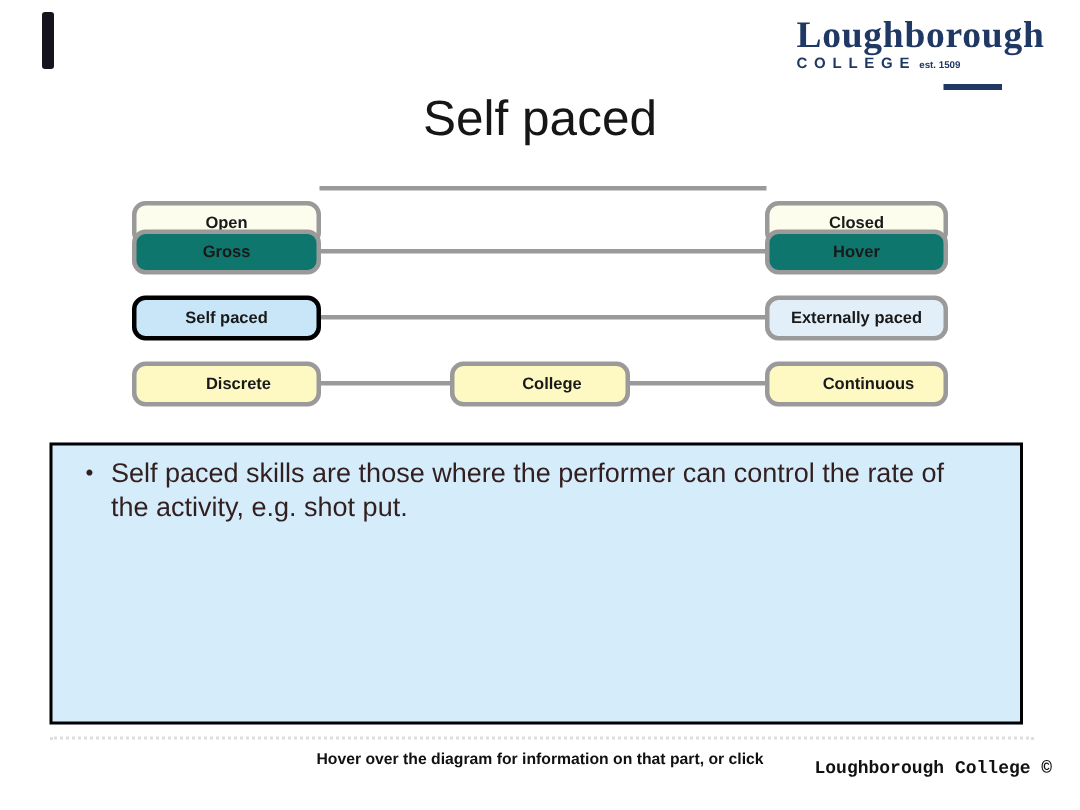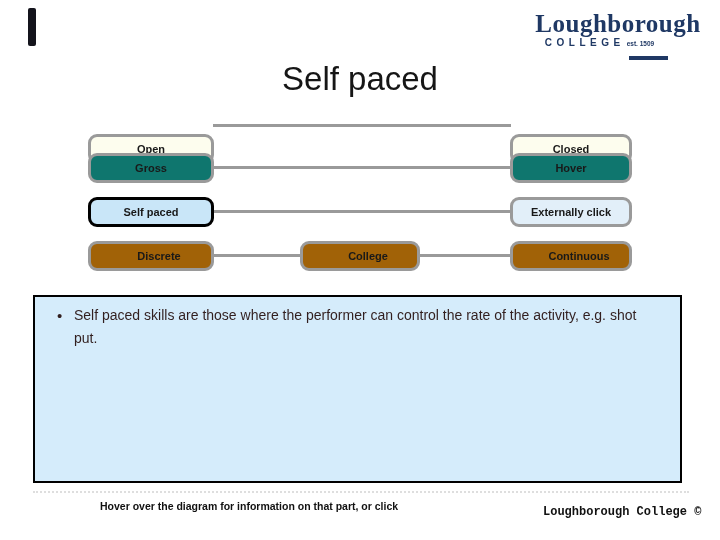--- a/index.html
+++ b/index.html
@@ -7,21 +7,21 @@
   body {
     position:relative; width:720px; height:540px; background:#ffffff;
     font-family:"Liberation Sans", sans-serif; overflow:hidden;
   }
 
   
   .corner-bar { position:absolute; left:28px; top:8px; width:8px; height:38px;
     background:#14141c; border-radius:2px; }
 
   
-  .logo { position:absolute; left:531px; top:11px; width:174px; text-align:center; color:#1f3864; }
+  .logo { position:absolute; left:531px; top:11px; width:174px; text-align:left; color:#1f3864; }
   .logo-name { font-family:"Liberation Serif", serif; font-weight:bold; font-size:25px;
     line-height:26px; letter-spacing:0.5px; }
   .logo-sub { margin-top:0px; padding-right:37px; font-size:10px; font-weight:bold;
     letter-spacing:4.5px; line-height:12px; }
   .logo-est { font-size:6.5px; letter-spacing:0px; font-weight:bold; margin-left:2px; }
   .logo-underline { position:absolute; right:37px; top:45px; width:39px; height:4px; background:#1f3864; }
 
   
   .slide-title { position:absolute; left:0; top:60px; width:720px; text-align:center;
     font-size:33px; color:#161616; }
@@ -31,37 +31,37 @@
   .dbox { position:absolute; height:30px; border:3px solid #9a9a9a; border-radius:9px;
     background:#fdfdee; text-align:center; font-size:11px; font-weight:bold; color:#191919;
     line-height:24px; cursor:pointer; }
   .col-left  { left:88px;  width:126px; }
   .col-right { left:510px; width:122px; }
   .row1 { top:111px;margin-top:23px; } .row2 { top:153px; } .row3 { top:197px; } .row4 { top:241px; }
   .fill-cream { background:#fdfdee; }
   .fill-green { background:#0f766e; }
   .fill-blue-strong { background:#c9e6f8; }
   .fill-blue-light { background:#e2eff9; }
-  .fill-pink { background:#a16207;padding-left:16px; }
+  .fill-pink { background:#fef9c3;padding-left:16px; }
   .dbox.selected { border-color:#000000; }
 
   
   .textbox { position:absolute; left:33px; top:295px; width:649px; height:188px;
     background:#d5ecfb; border:2px solid #000000; }
   .bullet-row { display:flex; margin:7px 0 0 22px; color:#321f1f; }
   .bullet-glyph { width:17px; font-size:15px; line-height:23px; }
-  .bullet-text { width:578px; font-size:14px; line-height:23px; }
+  .bullet-text { width:578px; font-size:18px; line-height:23px; }
 
   
   .dotted-line { position:absolute; left:33px; top:491px; width:656px;
     border-top:2px dotted #dedede; }
 
   
   .footer-instructions { position:absolute; left:100px; top:499px; width:520px;
-    text-align:left; font-size:10.5px; font-weight:bold; color:#111111; line-height:14.5px; }
+    text-align:center; font-size:10.5px; font-weight:bold; color:#111111; line-height:14.5px; }
   .footer-credit { position:absolute; left:543px; top:505px; font-size:12px;
     font-weight:bold; color:#111111;font-family:Liberation Mono, monospace; }
 </style>
 </head>
 <body>
 
 <div class="corner-bar"></div>
 
 <div class="logo">
   <div class="logo-name">Loughborough</div>
@@ -79,21 +79,21 @@
 <div class="connector" style="left:213px; top:254px; width:88px;"></div>
 <div class="connector" style="left:419px; top:254px; width:92px;"></div>
 
 <div class="dbox col-left row1 fill-cream">Open</div>
 <div class="dbox col-right row1 fill-cream">Closed</div>
 
 <div class="dbox col-left row2 fill-green">Gross</div>
 <div class="dbox col-right row2 fill-green">Hover</div>
 
 <div class="dbox col-left row3 fill-blue-strong selected">Self paced</div>
-<div class="dbox col-right row3 fill-blue-light">Externally click</div>
+<div class="dbox col-right row3 fill-blue-light">Externally paced</div>
 
 <div class="dbox col-left row4 fill-pink">Discrete</div>
 <div class="dbox row4 fill-pink" style="left:300px; width:120px;">College</div>
 <div class="dbox col-right row4 fill-pink">Continuous</div>
 
 <div class="textbox">
   <div class="bullet-row">
     <span class="bullet-glyph">•</span>
     <span class="bullet-text">Self paced skills are those where the performer can control the rate of the activity, e.g. shot put.</span>
   </div>

